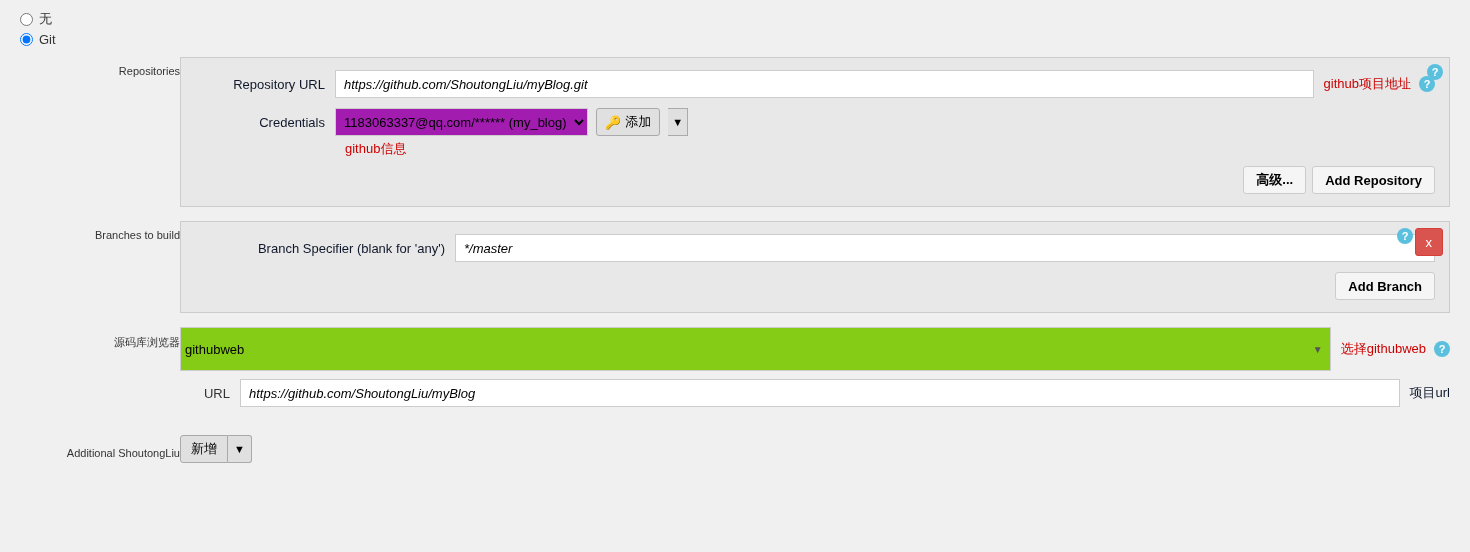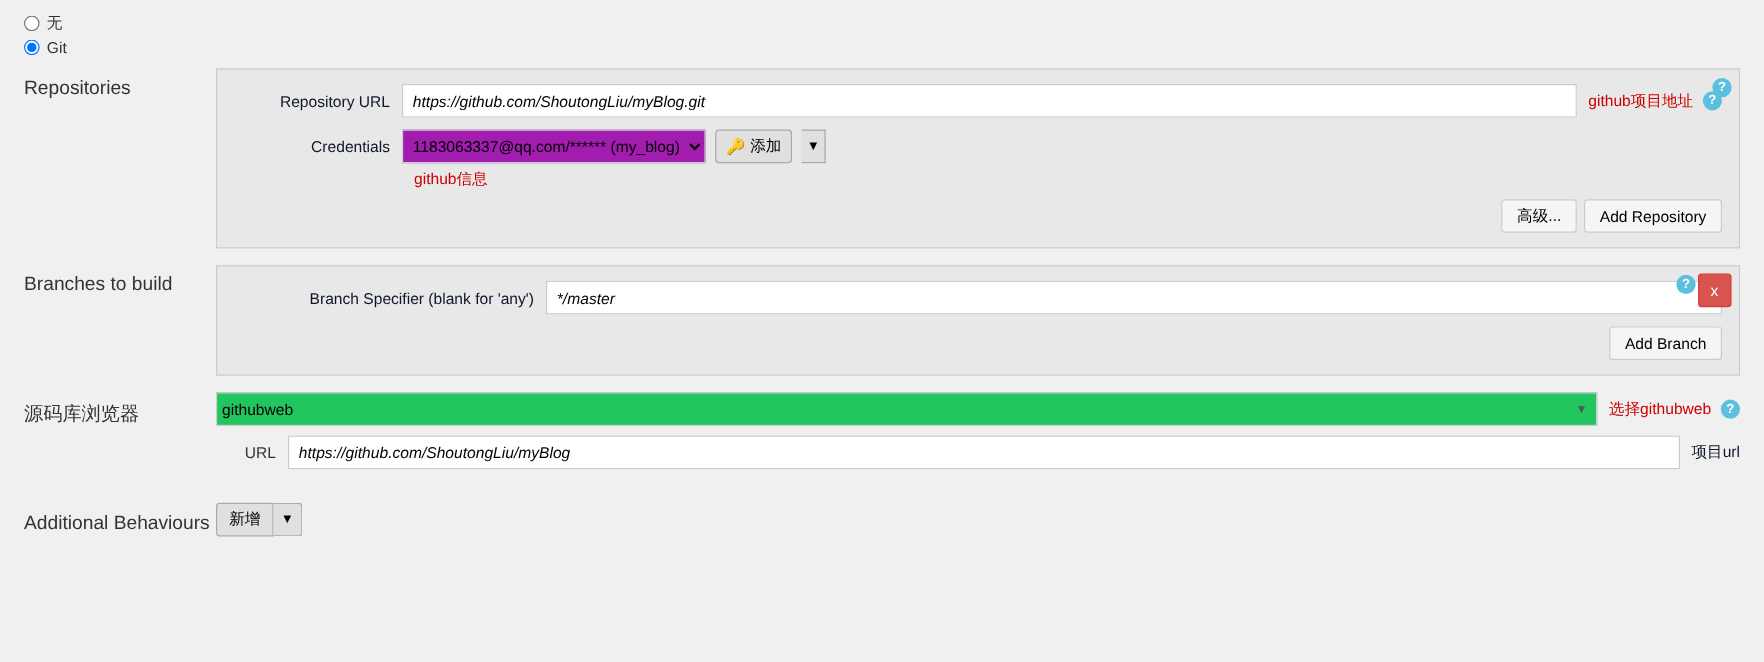--- a/index.html
+++ b/index.html
@@ -30,22 +30,23 @@
     .section-row {
       display: flex;
       align-items: flex-start;
       margin-bottom: 14px;
     }
 
     .section-label {
       width: 160px;
       min-width: 160px;
       padding-top: 8px;
-      font-size: 16px;
+      font-size: 11px;
       color: #333;
+      text-align: right;
     }
 
     .section-content {
       flex: 1;
       background: #e8e8e8;
       border: 1px solid #ccc;
       padding: 12px 14px;
       position: relative;
     }
 
@@ -130,20 +131,21 @@
     }
 
     .btn-default {
       height: 28px;
       background: #f5f5f5;
       border: 1px solid #ccc;
       border-radius: 3px;
       padding: 0 12px;
       cursor: pointer;
       font-size: 13px;
+      font-weight: bold;
     }
 
     .btn-danger {
       height: 28px;
       background: #d9534f;
       border: 1px solid #d43f3a;
       border-radius: 3px;
       padding: 0 10px;
       cursor: pointer;
       font-size: 13px;
@@ -160,23 +162,23 @@
       background: #5bc0de;
       color: #fff;
       font-size: 11px;
       font-weight: bold;
       cursor: pointer;
       margin-left: 6px;
     }
 
     .source-browser-select {
       flex: 1;
-      height: 28px;
-      border: 1px solid #ccc;
-      background: #22c55e;
+      height: 44px;
+      border: 1px solid #ccc;
+      background: #84cc16;
       font-size: 13px;
       padding: 0 4px;
       appearance: none;
       -webkit-appearance: none;
     }
 
     .select-wrapper {
       flex: 1;
       position: relative;
       display: flex;
@@ -339,20 +341,20 @@
 
       <div class="url-field-row" style="margin-top:8px;">
         <div style="width:60px;min-width:60px;text-align:right;padding-right:10px;">URL</div>
         <input type="text" class="field-input" value="https://github.com/ShoutongLiu/myBlog" style="">
         <span class="annotation-url">项目url</span>
       </div>
     </div>
   </div>
 
   <div class="additional-row">
-    <div class="section-label">Additional Behaviours</div>
+    <div class="section-label">Additional ShoutongLiu</div>
     <div style="display:flex;align-items:flex-end;">
       <button class="new-btn">新增</button>
       <button class="new-btn-dropdown">▼</button>
     </div>
   </div>
 
 </div>
 
 </body></html>

